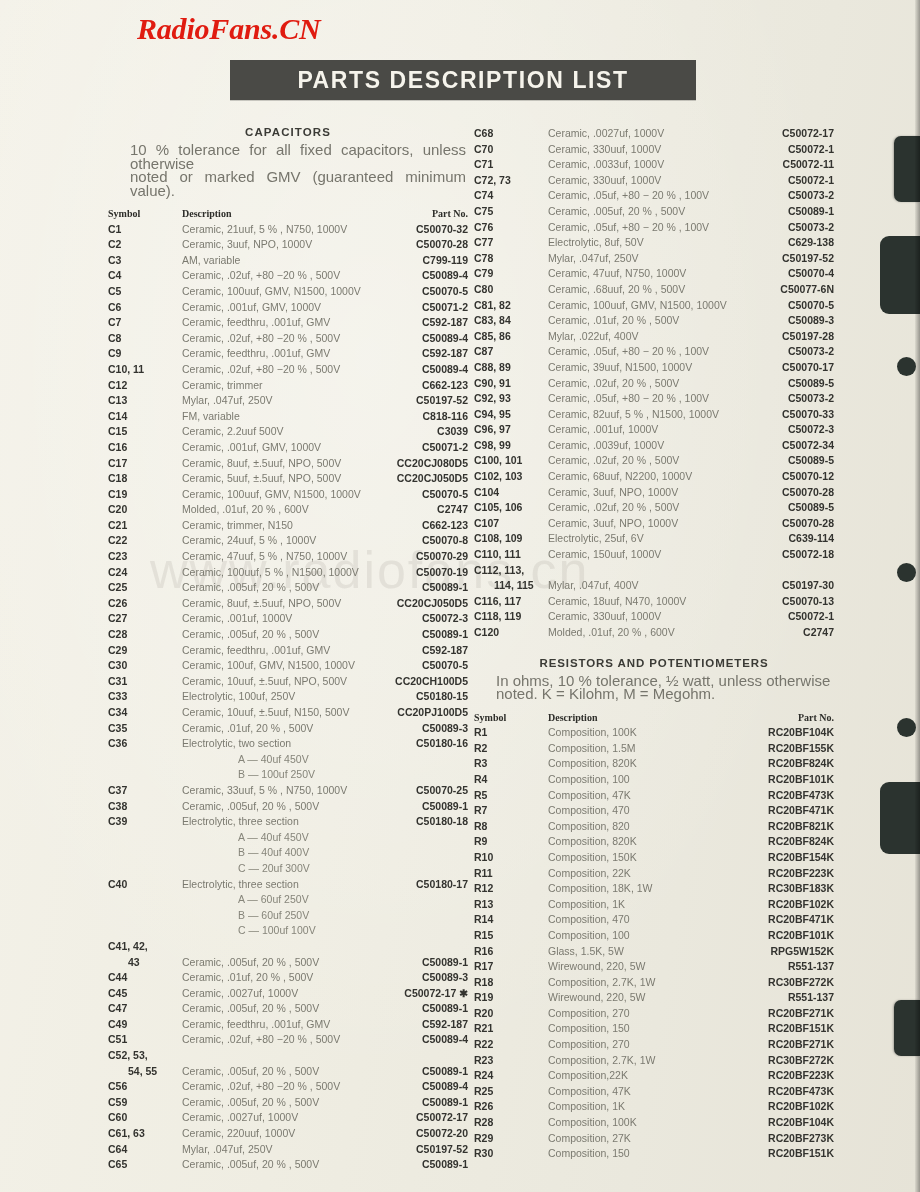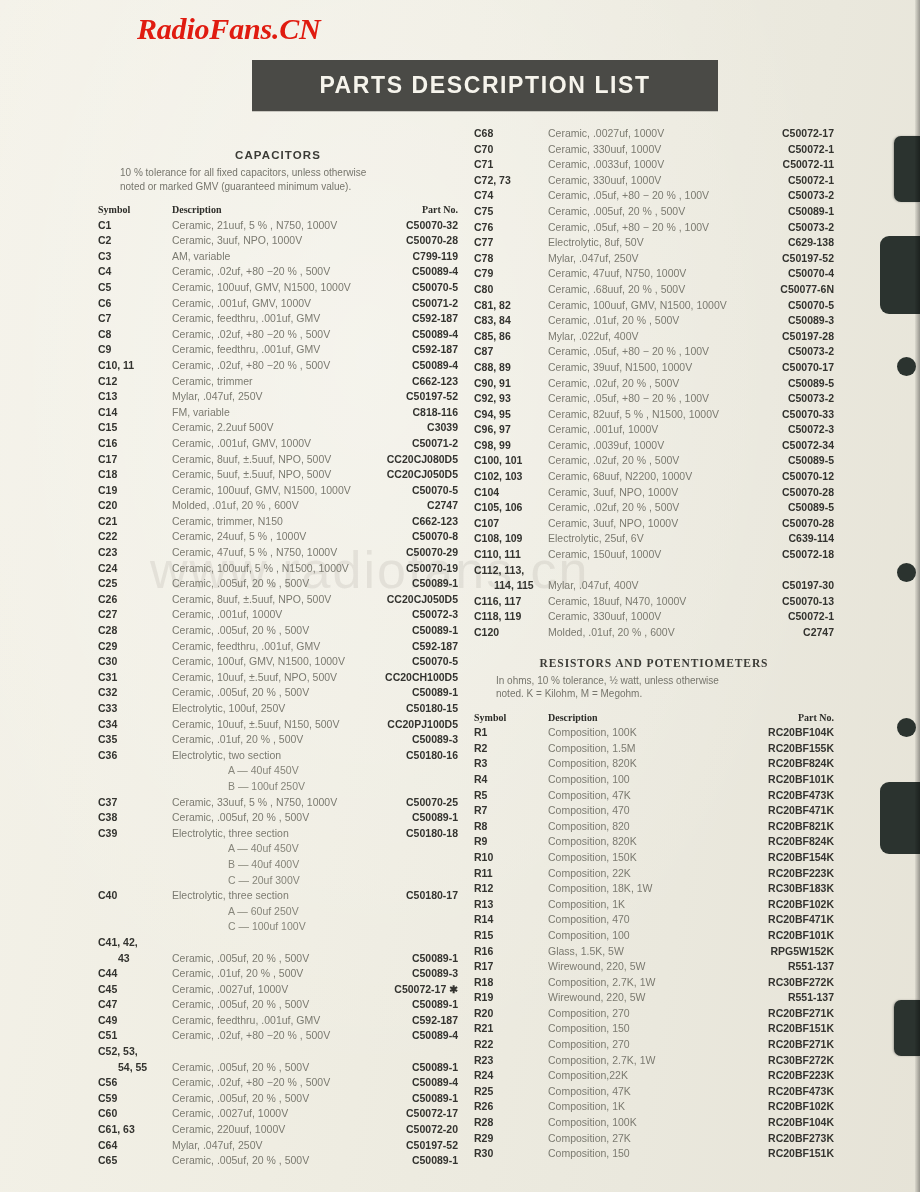--- a/index.html
+++ b/index.html
@@ -50,57 +50,57 @@
     font-style: italic;
     font-weight: 700;
     font-size: 30px;
     color: #e01b10;
     letter-spacing: -0.2px;
     margin-left: 28px;
   }
   
   #banner {
     position: absolute;
-    left: 252px;
+    left: 230px;
     top: 60px;
     width: 466px;
-    height: 51px;
+    height: 40px;
     background: #4a4a46;
     box-shadow: 0 1px 0 rgba(0,0,0,0.18);
   }
   #banner-title {
     position: absolute;
     inset: 0;
     display: flex;
     align-items: center;
     justify-content: center;
     color: #f6f4ec;
     font-size: 23px;
     font-weight: 700;
     letter-spacing: 1.6px;
   }
   
   .column {
     position: absolute;
     top: 126px;
     width: 360px;
   }
-  #col-left  { left: 98px; margin-top: 23px; }
+  #col-left  { left: 108px; }
   #col-right { left: 474px; }
 
   .sect-title {
     text-align: center;
     font-size: 11.5px;
     font-weight: 700;
     letter-spacing: 1.1px;
     color: #3b3b36;
     margin-bottom: 5px;
   }
   .sect-note {
-    font-size: 10px;
+    font-size: 15px;
     line-height: 13.5px;
     color: #76756c;
     text-align: justify;
     margin: 0 2px 9px 22px;
   }
   .sect-note .ln { display: block; }
 
   table.parts {
     width: 100%;
     border-collapse: collapse;
@@ -150,21 +150,20 @@
 
   
   .sect-block { margin-top: 16px; }
   .sect-title2 {
     text-align: center;
     font-size: 11.5px;
     font-weight: 700;
     letter-spacing: 0.9px;
     color: #3b3b36;
     margin-bottom: 5px;
-    font-family: Liberation Serif, serif;
   }
 
   
   .edge-mark {
     position: absolute;
     background: #2b332f;
     right: 0;
   }
   .mark-tab {
     width: 26px;
@@ -361,25 +360,20 @@
             <td class="c-sym sym">C30</td>
             <td class="c-desc desc">Ceramic, 100uf, GMV, N1500, 1000V</td>
             <td class="c-part part">C50070-5</td>
           </tr>
           <tr>
             <td class="c-sym sym">C31</td>
             <td class="c-desc desc">Ceramic, 10uuf, ±.5uuf, NPO, 500V</td>
             <td class="c-part part">CC20CH100D5</td>
           </tr>
           <tr>
-            <td class="c-sym sym">C32</td>
-            <td class="c-desc desc">Ceramic, .005uf, 20 % , 500V</td>
-            <td class="c-part part">C50089-1</td>
-          </tr>
-          <tr>
             <td class="c-sym sym">C33</td>
             <td class="c-desc desc">Electrolytic, 100uf, 250V</td>
             <td class="c-part part">C50180-15</td>
           </tr>
           <tr>
             <td class="c-sym sym">C34</td>
             <td class="c-desc desc">Ceramic, 10uuf, ±.5uuf, N150, 500V</td>
             <td class="c-part part">CC20PJ100D5</td>
           </tr>
           <tr>
@@ -433,20 +427,25 @@
             <td class="c-part part"></td>
           </tr>
           <tr>
             <td class="c-sym sym">C40</td>
             <td class="c-desc desc">Electrolytic, three section</td>
             <td class="c-part part">C50180-17</td>
           </tr>
           <tr>
             <td class="c-sym sym"></td>
             <td class="c-desc desc sub">A —  60uf   250V</td>
+            <td class="c-part part"></td>
+          </tr>
+          <tr>
+            <td class="c-sym sym"></td>
+            <td class="c-desc desc sub">B —  60uf   250V</td>
             <td class="c-part part"></td>
           </tr>
           <tr>
             <td class="c-sym sym"></td>
             <td class="c-desc desc sub">C — 100uf   100V</td>
             <td class="c-part part"></td>
           </tr>
           <tr>
             <td class="c-sym sym">C41, 42,</td>
             <td class="c-desc desc"></td>

